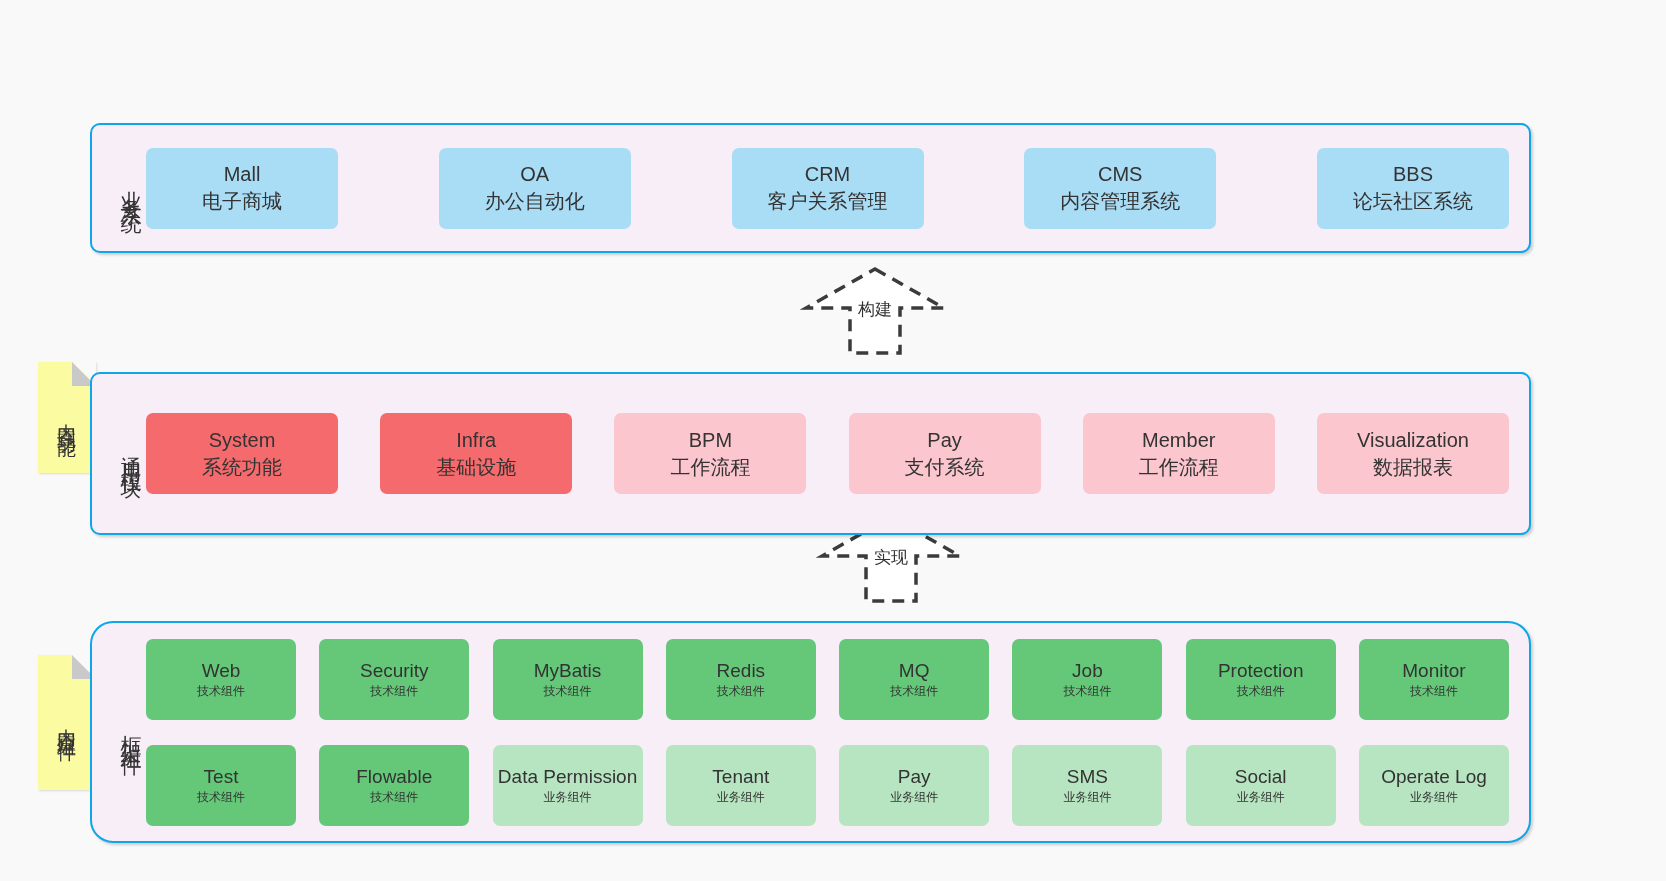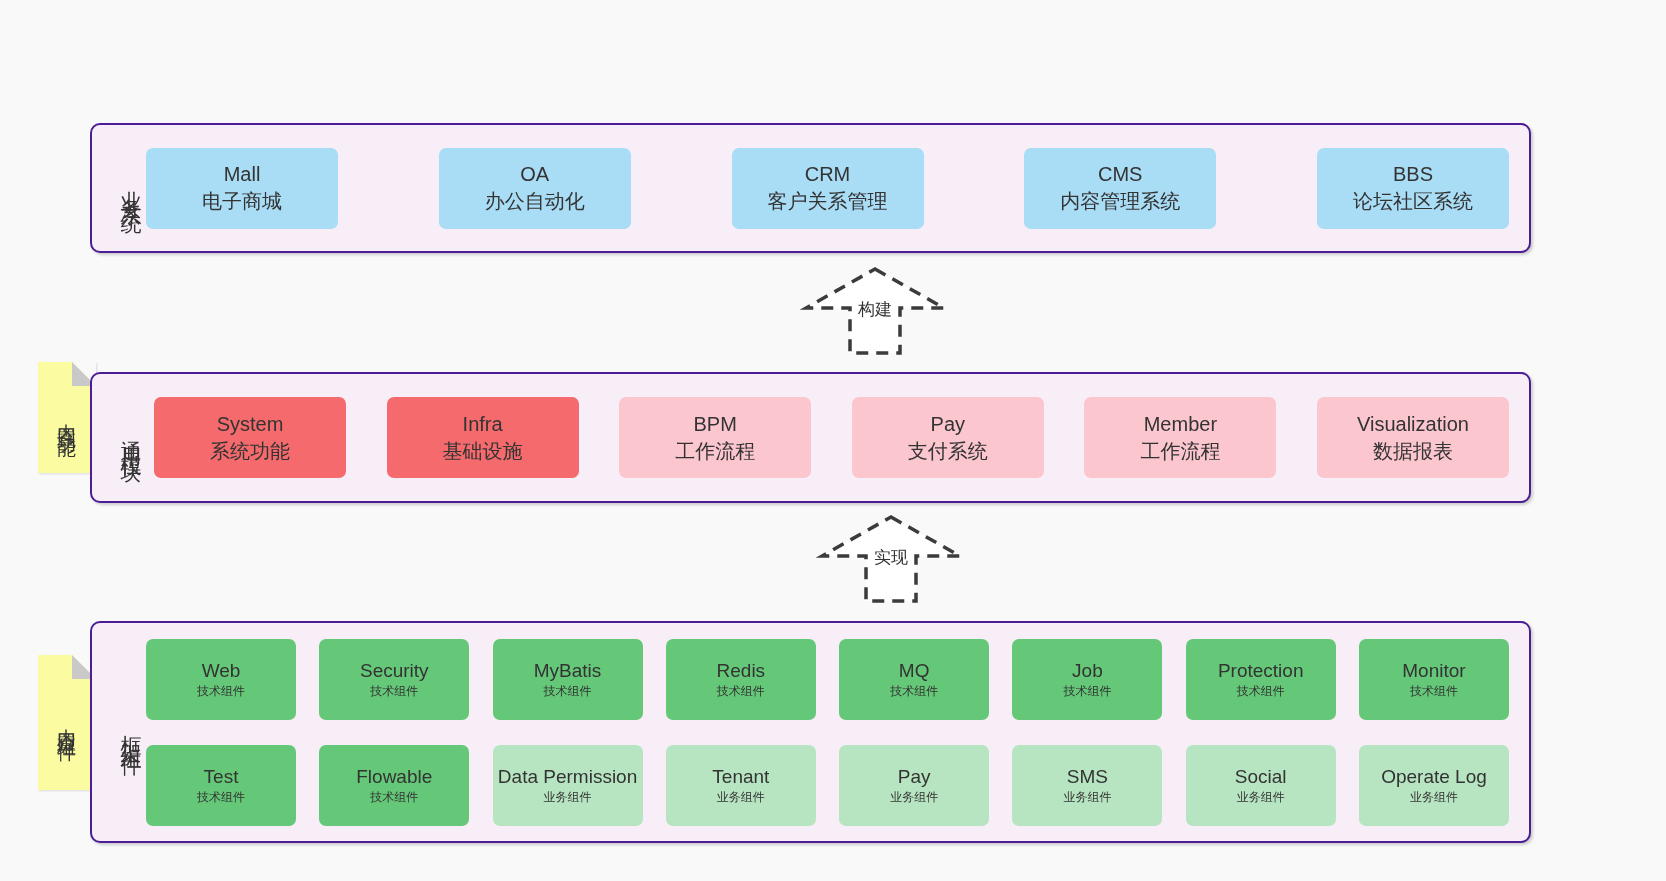--- a/index.html
+++ b/index.html
@@ -5,28 +5,28 @@
   html,body{margin:0;padding:0;}
   body{
     width:1666px;height:881px;position:relative;overflow:hidden;
     background:#f9f9f9;
     font-family:"Liberation Sans","DejaVu Sans",sans-serif;
     color:#333;
   }
   
   .panel{
     position:absolute;box-sizing:border-box;z-index:2;
-    background:#f8eef7;border:2px solid #4c1d95;border-radius:10px;
+    background:#f8eef7;border:2px solid #0ea5e9;border-radius:10px;
     box-shadow:2px 2px 3px rgba(0,0,0,0.18);
     display:flex;align-items:center;
     padding:0 20px 0 14px;
   }
   #panel-business{left:90px;top:123px;width:1441px;height:130px;}
-  #panel-modules{left:90px;top:372px;width:1441px;height:131px;gap:8px;}
-  #panel-framework{left:90px;top:621px;width:1441px;height:222px;}
+  #panel-modules{left:90px;top:372px;width:1441px;height:163px;}
+  #panel-framework{left:90px;top:621px;width:1441px;height:222px;border-radius:23px;}
   .v-label{
     writing-mode:vertical-rl;text-orientation:upright;
     font-size:21px;letter-spacing:7px;line-height:1;
     width:36px;flex:0 0 auto;text-align:center;margin-right:4px;
   }
   .box-row{flex:1;display:flex;justify-content:space-between;align-items:center;}
   .fw-rows{flex:1;display:flex;flex-direction:column;gap:25px;}
   
   .box{
     box-sizing:border-box;border-radius:7px;

